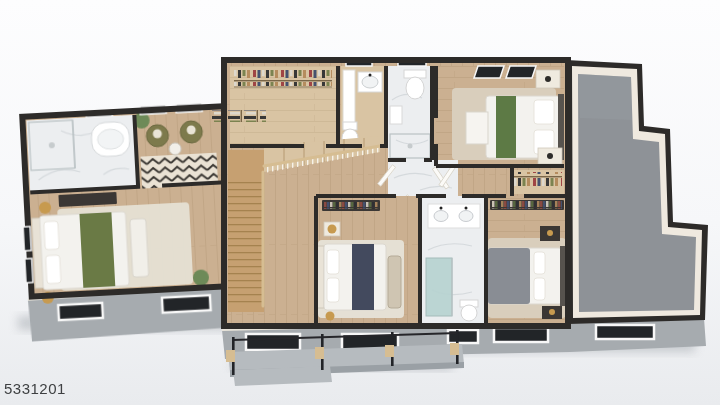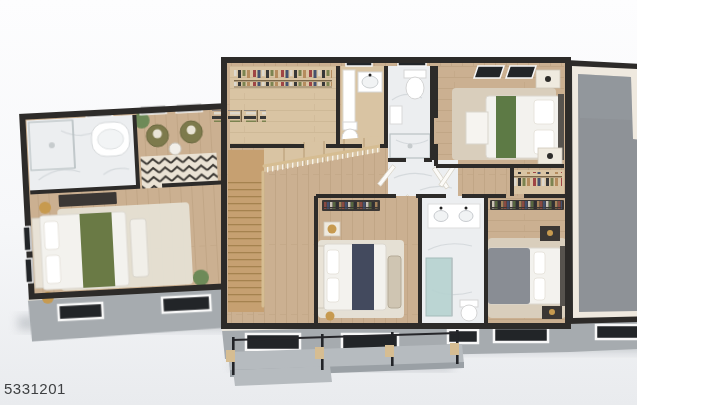--- a/index.html
+++ b/index.html
@@ -1,17 +1,17 @@
 <!DOCTYPE html>
 <html style="--wall: #2d2b29; --wall_inner: #efe9df; --wood: #cbb091; --wood_light: #d9c4a3; --wood_stairs: #c6a071; --marble: #eceef0; --gray_floor: #8e9297; --fascia: #a6abaf; --deck: #b6bbbf; --deck_face: #9aa0a5; --glass: #222528; --frame: #f7f7f7; --green_primary: #6a7a45; --green_throw: #5d7a45; --olive: #7d7a4c; --navy: #434a5e; --gray_duvet: #898d94; --bed_white: #f3f2ee; --rug: #e5e0d4; --rug2: #d9cebc; --gold: #c79a4f; --plant: #6d8a58; --furn_dark: #3b3734; --teal: #b7d3d1; --rail_wood: #d6bd92; --headboard: #57534e; --shadow: #a9aeb4; --label: #3e4042;"><head>
 <meta charset="utf-8">
 <style>
   html,body{margin:0;padding:0;}
   .stage{
-    position:relative;width:637px;height:405px;overflow:hidden;
+    position:relative;width:720px;height:405px;overflow:hidden;
     background:linear-gradient(180deg,#fdfdfe 0%,#f6f7f9 55%,#e9ebee 100%);
     font-family:"Liberation Sans",sans-serif;
   }
   svg{position:absolute;left:0;top:0;}
   .photo-label{
     position:absolute;left:4px;top:380px;font-size:15px;line-height:1.2;
     color:var(--label,#3e4042);letter-spacing:.5px;user-select:none;
   }
   
   .wl{stroke:var(--wall);fill:none}

